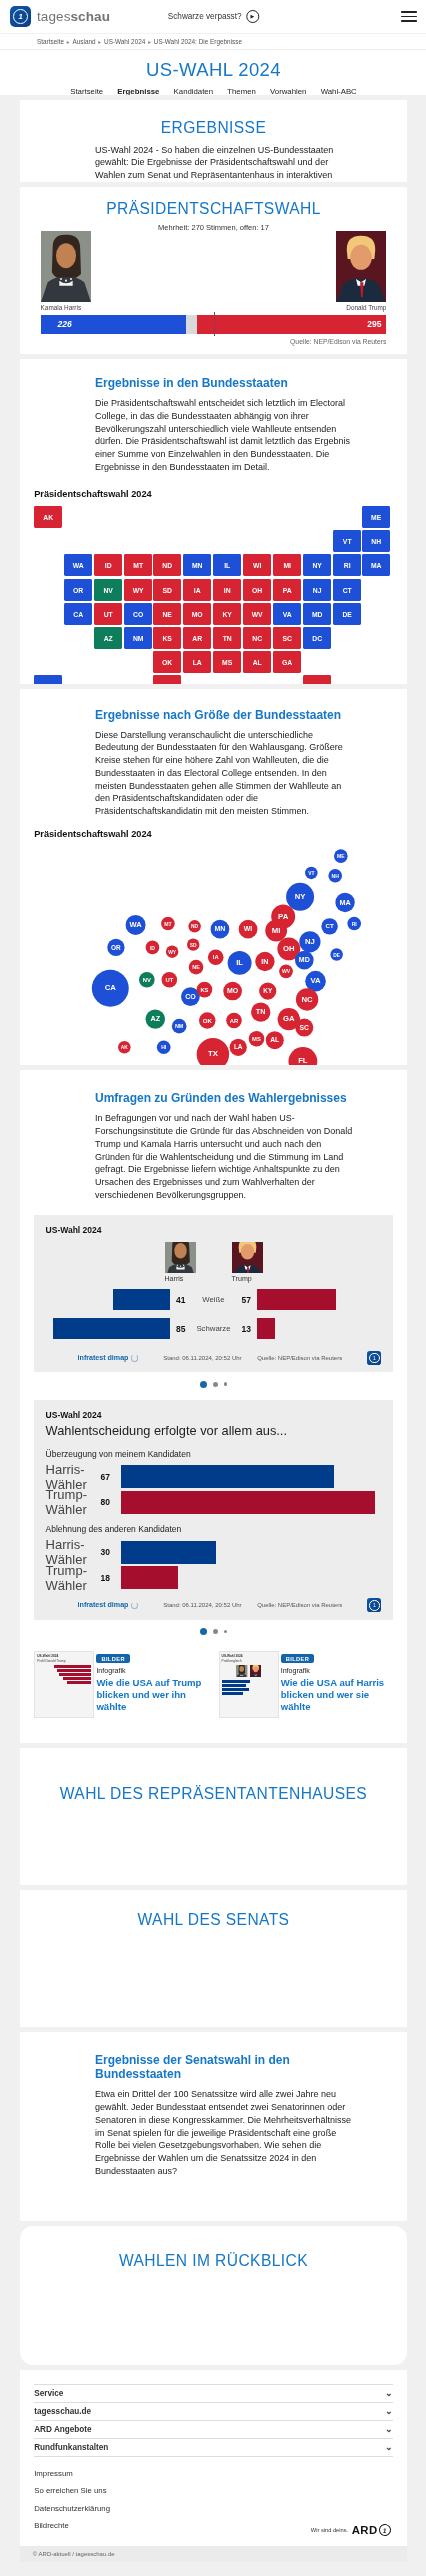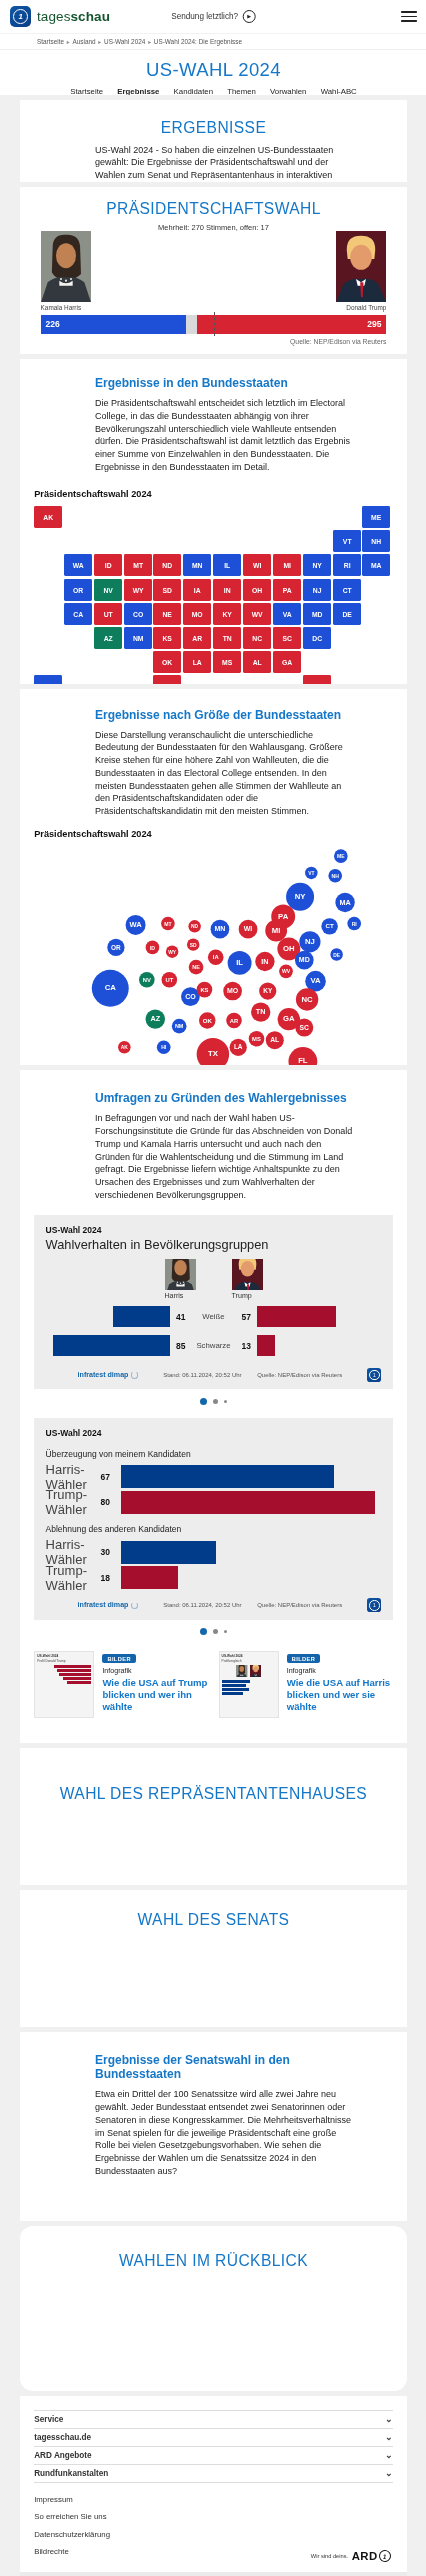--- a/index.html
+++ b/index.html
@@ -9,21 +9,21 @@
     font-family:"Liberation Sans",sans-serif;
     color:#1d1d1d;
     padding-bottom:16.4px;
   }
   .card{background:#fff;margin:0 20px 5px;overflow:hidden;position:relative;}
   
   .hero-block{background:#fff;height:95px;margin-bottom:5px;position:relative;overflow:hidden;}
   .topbar{height:33px;display:flex;align-items:center;padding:0 10px;position:relative;border-bottom:0.7px solid #f2f2f2;}
   .ts-logo{width:21.3px;height:21.3px;border-radius:5px;background:linear-gradient(135deg,#0e57a5,#0b3e86);display:flex;align-items:center;justify-content:center;margin-right:5.7px;flex:0 0 auto;}
   .ts-logo .globe{width:12.8px;height:12.8px;border:1.4px solid #fff;border-radius:50%;color:#fff;font-size:7.8px;font-weight:bold;display:flex;align-items:center;justify-content:center;font-style:italic;}
-  .brand{font-size:13.5px;letter-spacing:0.1px;color:#14532d;}
+  .brand{font-size:13.5px;letter-spacing:0.1px;color:#737373;}
   .brand b{font-weight:bold;}
   .sendung{position:absolute;left:50%;transform:translateX(-50%);display:flex;align-items:center;gap:4.3px;font-size:8.2px;color:#333;}
   .play-ic{width:11.4px;height:11.4px;border:1.1px solid #222;border-radius:50%;display:flex;align-items:center;justify-content:center;font-size:5px;color:#222;}
   .burger{margin-left:auto;width:15.6px;cursor:pointer;}
   .burger span{display:block;height:1.8px;background:#222;margin:2.8px 0;border-radius:0.7px;}
   .crumbs{padding:3.6px 10px 4.3px 37px;font-size:6.4px;color:#555;border-bottom:0.7px solid #ededed;}
   .crumbs a{color:#555;text-decoration:none;}
   .crumbs .sep{margin:0 2.8px;color:#888;font-size:5.7px;}
   .page-title{text-align:center;color:#1577c8;font-size:18.5px;letter-spacing:0.4px;margin:9.2px 0 6.4px;font-weight:normal;}
   .tabs{display:flex;justify-content:center;gap:14.2px;font-size:7.8px;color:#222;}
@@ -91,21 +91,21 @@
   .dots .d0{width:7.1px;height:7.1px;background:#1467ab;}
   .dots .d1{width:5px;height:5px;}
   .dots .d2{width:3.2px;height:3.2px;}
   .mot-group{font-size:8.5px;color:#222;margin:11.4px 0 2.8px;}
   .mot-row{display:grid;grid-template-columns:55px 20px 1fr;align-items:center;height:25.6px;}
   .mot-label{font-size:13px;color:#444;}
   .mot-val{font-size:8.5px;font-weight:bold;color:#111;}
   .mot-bar{height:23px;}
   
   .teasers{display:grid;grid-template-columns:1fr 1fr;gap:12.8px 10px;margin:15.6px 14.2px 0;}
-  .teaser{display:flex;gap:8px;cursor:pointer;}
+  .teaser{display:flex;gap:2px;cursor:pointer;}
   .thumb{width:54px;height:61px;background:#f4f4f4;border:0.7px solid #e3e3e3;flex:0 0 auto;padding:2.1px;font-size:3.2px;color:#333;overflow:hidden;position:relative;}
   .thumb .t-head{font-weight:bold;}
   .thumb .t-sub{margin-top:0.7px;color:#444;}
   .thumb .bars{margin-top:2.8px;}
   .thumb .bar{height:2.8px;margin:1.1px 0 1.1px auto;}
   .thumb .bar.red{background:#a50f2d;}
   .thumb .bar.blue{background:#003c8a;margin-left:0;margin-right:auto;}
   .thumb .mini-photos{display:flex;gap:2.1px;justify-content:center;margin-top:2.1px;}
   .thumb .mini-photo{width:11.4px;height:12.8px;overflow:hidden;}
   .thumb .mini-photo svg{width:100%;height:100%;display:block;}
@@ -113,21 +113,21 @@
   .badge{display:inline-block;background:#1464ab;color:#fff;font-size:5.7px;font-weight:bold;padding:1.4px 5px;border-radius:2.1px;letter-spacing:0.4px;}
   .kicker{font-size:7.1px;color:#222;margin-top:3.6px;}
   .teaser-title{font-size:9.6px;font-weight:bold;color:#1577c8;line-height:1.25;margin-top:2.1px;}
   
   .sec-repr{height:137px;}
   .sec-repr .h-center{margin-top:37px;}
   .sec-senat{height:137px;}
   .sec-senat .h-center{margin-top:21.3px;}
   .sec-senatswahl{height:189px;}
   .sec-senatswahl .h-left{margin-top:21.3px;}
-  .sec-rueckblick{height:165px;border-radius:13px;}
+  .sec-rueckblick{height:139px;border-radius:13px;}
   .sec-rueckblick .h-center{margin-top:25.6px;}
   
   .sec-footer{height:192px;margin-bottom:0;}
   .f-acc{margin:14.2px 14.2px 0;}
   .f-row{display:flex;align-items:center;border-top:0.7px solid #ddd;height:17px;font-size:8.2px;font-weight:bold;color:#333;cursor:pointer;}
   .f-row:last-child{border-bottom:0.7px solid #ddd;}
   .f-row .chev{margin-left:auto;color:#444;font-size:9.2px;line-height:0;transform:translateY(-1.4px);}
   .f-links{margin:7.1px 14.2px 0;}
   .f-link{font-size:7.8px;color:#333;padding:4.3px 0;cursor:pointer;}
   .ard-mark{position:absolute;right:16px;bottom:25.6px;display:flex;align-items:center;gap:3.6px;}
@@ -139,21 +139,21 @@
 </head>
 <body>
 
 <div class="hero-block">
   <div class="topbar">
     <div class="ts-logo">
         <div class="globe">1</div>
       </div>
     <div class="brand"><span>tages</span><b>schau</b></div>
     <div class="sendung">
-      <span>Sendung letztlich?</span>
+      <span>Schwarze verpasst?</span>
       <span class="play-ic">▶</span>
     </div>
     <div class="burger">
         <span></span>
         <span></span>
         <span></span>
       </div>
   </div>
   <div class="crumbs" id="breadcrumb"><a href="#">Startseite</a><span class="sep">▸</span><a href="#">Ausland</a><span class="sep">▸</span><a href="#">US-Wahl 2024</a><span class="sep">▸</span><a href="#">US-Wahl 2024: Die Ergebnisse</a></div>
   <h1 class="page-title">US-WAHL 2024</h1>
@@ -194,21 +194,21 @@
         <ellipse cx="30" cy="32" rx="13" ry="15" fill="#e39b6c"></ellipse>
         <path d="M0 86 L9 64 Q18 56 30 58 Q42 56 51 64 L60 86 Z" fill="#1c2a3d"></path>
         <path d="M24 58 L30 62 L36 58 L34 66 L26 66 Z" fill="#fff"></path>
         <path d="M29 62 L33 62 L32 80 L30 80 Z" fill="#c0182c"></path>
       </svg>
     </div>
   <div class="photo-cap cap-l">Kamala Harris</div>
   <div class="photo-cap cap-r">Donald Trump</div>
   <div class="ev-bar" id="ev-bar">
       <div class="seg" style="width: 42.0074%; background: rgb(29, 79, 215);">
-        <span class="ev-val" style="left: 5px;">226</span>
+        <span class="ev-val" style="left: 17px; font-style: italic;">226</span>
       </div>
       <div class="seg" style="width: 3.15985%; background: rgb(217, 217, 217);"></div>
       <div class="seg" style="width: 54.8327%; background: rgb(214, 36, 51);">
         <span class="ev-val" style="right: 5px;">295</span>
       </div>
       <div class="ev-majority" style="left: 50.1859%;"></div>
     </div>
   <div class="praesi-src">Quelle: NEP/Edison via Reuters</div>
 </div>
 
@@ -382,21 +382,20 @@
   </div>
 
 </div>
 
 <div class="card sec-umfragen">
   <h3 class="h-left">Umfragen zu Gründen des Wahlergebnisses</h3>
   <p class="para">In Befragungen vor und nach der Wahl haben US-Forschungsinstitute die Gründe für das Abschneiden von Donald Trump und Kamala Harris untersucht und auch nach den Gründen für die Wahlentscheidung und die Stimmung im Land gefragt. Die Ergebnisse liefern wichtige Anhaltspunkte zu den Ursachen des Ergebnisses und zum Wahlverhalten der verschiedenen Bevölkerungsgruppen.</p>
 
   <div class="infocard">
     <div class="ic-kicker">US-Wahl 2024</div>
-    <div class="ic-title">Wahlverhalten in Bevölkerungsgruppen</div>
     <div class="ic-photos">
       <div>
         <div class="ic-photo">
             <svg viewBox="0 0 60 86" preserveAspectRatio="xMidYMid slice">
               <rect width="60" height="86" fill="#8b9188"></rect>
               <path d="M14 20 Q14 4 30 5 Q47 4 47 22 L48 52 Q40 60 30 58 Q18 60 13 50 Z" fill="#33261f"></path>
               <ellipse cx="30" cy="30" rx="12" ry="15" fill="#c08253"></ellipse>
               <path d="M0 86 L8 62 Q18 54 30 56 Q42 54 52 62 L60 86 Z" fill="#33383f"></path>
               <path d="M22 60 Q30 66 38 60 L38 66 L22 66 Z" fill="#f5f3ef"></path>
               <circle cx="24" cy="58" r="1.3" fill="#e8e4da"></circle>
@@ -449,20 +448,21 @@
     </div>
   </div>
   <div class="dots">
       <span class="d d0"></span>
       <span class="d d1"></span>
       <span class="d d2"></span>
     </div>
 
   <div class="infocard">
     <div class="ic-kicker">US-Wahl 2024</div>
+    <div class="ic-title">Wahlentscheidung erfolgte vor allem aus...</div>
     <div id="mot-groups">
         <div class="mot-group">Überzeugung von meinem Kandidaten</div>
         <div class="mot-row">
           <div class="mot-label">Harris-Wähler</div>
           <div class="mot-val">67</div>
           <div class="mot-bar" style="width: 81.7073%; background: rgb(0, 60, 138);"></div>
         </div>
         <div class="mot-row">
           <div class="mot-label">Trump-Wähler</div>
           <div class="mot-val">80</div>

